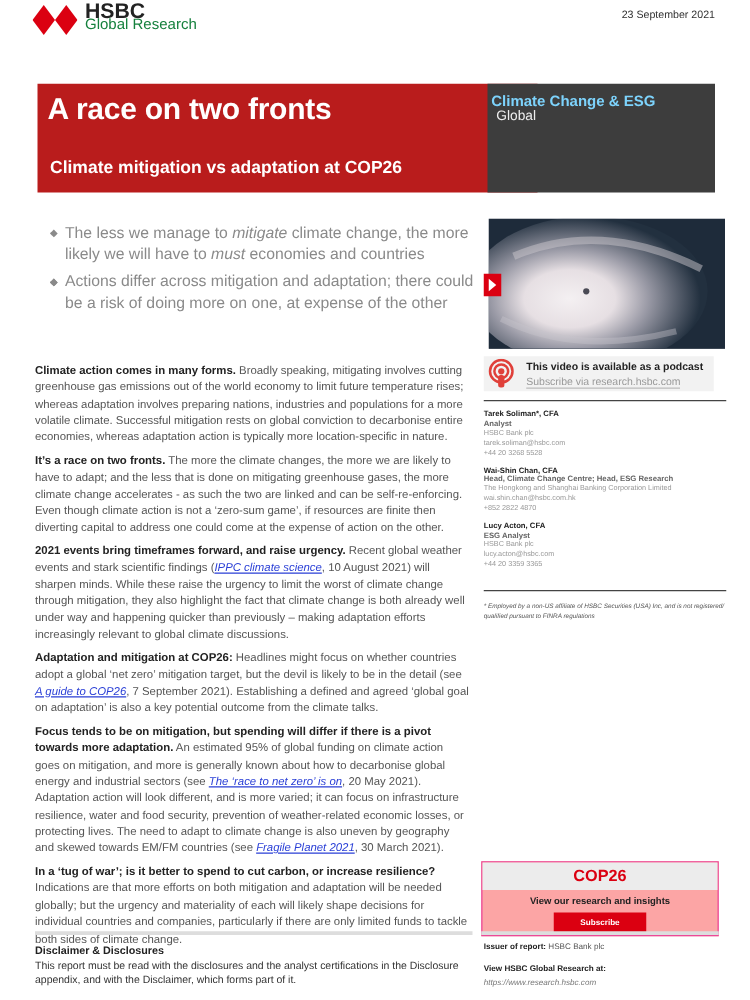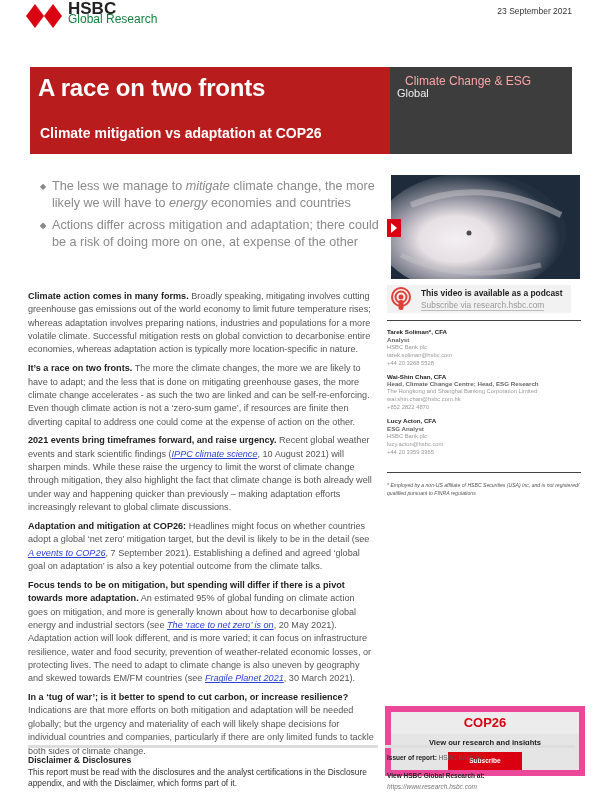--- a/index.html
+++ b/index.html
@@ -15,21 +15,21 @@
   .brand { left: 68px; top: 3px; line-height: 11px; }
   .brand .b1 { font-size: 17px; font-weight: bold; color: #222; display: block; }
   .brand .b2 { font-size: 12px; color: #15803d; display: block; }
   .date { right: 28px; top: 6px; font-size: 8.5px; color: #333; }
 
   
   .title-box { left: 30px; top: 67px; width: 356px; height: 87px; background: #b91c1c; padding-left: 44px; }
   .title-box h1 { position: absolute; left: 8px; top: 7px; margin: 0; color: #fff; font-size: 24px; font-weight: bold; letter-spacing: -0.2px; }
   .title-box .sub { position: absolute; left: 10px; top: 58px; color: #fff; font-size: 14px; font-weight: bold; }
   .sector-box { left: 390px; top: 67px; width: 182px; height: 87px; background: #3d3d3d; }
-  .sector-box .s1 { position: absolute; left: 15px; top: 7px; color: #fca5a5; font-size: 12px; font-weight: normal; }
+  .sector-box .s1 { position: absolute; left: 3px; top: 7px; color: #7dd3fc; font-size: 12px; font-weight: bold; }
   .sector-box .s2 { position: absolute; left: 7px; top: 20px; color: #eee; font-size: 11px; }
 
   
   .bullets { left: 40px; top: 178px; width: 340px; margin: 0; padding: 0; list-style: none; }
   .bullets li { position: relative; padding-left: 12px; color: #8a8a8a; font-size: 12.6px; line-height: 17px; margin-bottom: 5px; }
   .bullets li .dot { position: absolute; left: 0; top: 0; font-size: 8px; color: #8a8a8a; }
 
   
   .body { left: 28px; top: 290px; width: 348px; font-size: 9.1px; line-height: 13.35px; color: #555; }
   .body p { margin: 0 0 5.5px 0; }
@@ -48,21 +48,21 @@
   .hr-dark { left: 387px; width: 194px; height: 1px; background: #444; }
 
   
   .analysts { left: 387px; top: 328px; width: 200px; font-size: 5.8px; line-height: 7.9px; color: #999; }
   .analyst { margin-bottom: 5px; }
   .analyst .n { font-weight: bold; color: #222; font-size: 6.2px; }
   .analyst .r { font-weight: bold; color: #666; font-size: 6.2px; }
   .footnote { left: 387px; top: 481px; width: 195px; font-size: 5.1px; line-height: 8px; color: #555; font-style: italic; }
 
   
-  .promo { left: 385px; top: 706px; width: 188px; height: 58px; border: 6px solid #ec4899; background: #e5e5e5; }
+  .promo { left: 385px; top: 689px; width: 188px; height: 58px; border: 1px solid #ec4899; background: #fca5a5; }
   .promo .head { position: absolute; left: 0; top: 0; width: 100%; height: 22px; background: #ececec; }
   .promo .head span { display: block; text-align: center; color: #db0011; font-weight: bold; font-size: 13px; line-height: 22px; }
   .promo .sub { position: absolute; left: 0; top: 26px; width: 100%; text-align: center; font-size: 7.6px; font-weight: bold; color: #222; }
   .promo .btn { position: absolute; left: 57px; top: 40px; width: 74px; height: 18px; background: #db0011; color: #fff; font-size: 6.5px; font-weight: bold; text-align: center; line-height: 18px; }
   .hr-light { height: 3px; background: #ddd; }
 
   .issuer { left: 387px; top: 754px; font-size: 6.5px; color: #555; }
   .issuer b { color: #222; }
   .viewat { left: 387px; top: 772px; font-size: 6.5px; color: #222; font-weight: bold; }
   .url { left: 387px; top: 783px; font-size: 6.5px; color: #777; font-style: italic; }
@@ -90,35 +90,35 @@
   <h1>A race on two fronts</h1>
   <div class="sub">Climate mitigation vs adaptation at COP26</div>
 </div>
 <div class="abs sector-box">
   <div class="s1">Climate Change &amp; ESG</div>
   <div class="s2">Global</div>
 </div>
 
 <ul class="abs bullets">
   <li>
-    <span class="dot">◆</span><span>The less we manage to </span><em>mitigate</em><span> climate change, the more likely we will have to </span><em>energy</em><span> economies and countries</span>
+    <span class="dot">◆</span><span>The less we manage to </span><em>mitigate</em><span> climate change, the more likely we will have to </span><em>must</em><span> economies and countries</span>
   </li>
   <li>
     <span class="dot">◆</span>
   </li>
   <li>
     <span class="dot">◆</span><span>Actions differ across mitigation and adaptation; there could be a risk of doing more on one, at expense of the other</span>
   </li>
 </ul>
 
 <div class="abs body">
   <p><b>Climate action comes in many forms.</b><span> Broadly speaking, mitigating involves cutting greenhouse gas emissions out of the world economy to limit future temperature rises; whereas adaptation involves preparing nations, industries and populations for a more volatile climate. Successful mitigation rests on global conviction to decarbonise entire economies, whereas adaptation action is typically more location-specific in nature.</span></p>
   <p><b>It’s a race on two fronts.</b><span> The more the climate changes, the more we are likely to have to adapt; and the less that is done on mitigating greenhouse gases, the more climate change accelerates - as such the two are linked and can be self-re-enforcing. Even though climate action is not a ‘zero-sum game’, if resources are finite then diverting capital to address one could come at the expense of action on the other.</span></p>
   <p><b>2021 events bring timeframes forward, and raise urgency.</b><span> Recent global weather events and stark scientific findings (</span><a>IPPC climate science</a><span>, 10 August 2021) will sharpen minds. While these raise the urgency to limit the worst of climate change through mitigation, they also highlight the fact that climate change is both already well under way and happening quicker than previously – making adaptation efforts increasingly relevant to global climate discussions.</span></p>
-  <p><b>Adaptation and mitigation at COP26:</b><span> Headlines might focus on whether countries adopt a global ‘net zero’ mitigation target, but the devil is likely to be in the detail (see </span><a>A events to COP26</a><span>, 7 September 2021). Establishing a defined and agreed ‘global goal on adaptation’ is also a key potential outcome from the climate talks.</span></p>
+  <p><b>Adaptation and mitigation at COP26:</b><span> Headlines might focus on whether countries adopt a global ‘net zero’ mitigation target, but the devil is likely to be in the detail (see </span><a>A guide to COP26</a><span>, 7 September 2021). Establishing a defined and agreed ‘global goal on adaptation’ is also a key potential outcome from the climate talks.</span></p>
   <p><b>Focus tends to be on mitigation, but spending will differ if there is a pivot towards more adaptation.</b><span> An estimated 95% of global funding on climate action goes on mitigation, and more is generally known about how to decarbonise global energy and industrial sectors (see </span><a>The ‘race to net zero’ is on</a><span>, 20 May 2021). Adaptation action will look different, and is more varied; it can focus on infrastructure resilience, water and food security, prevention of weather-related economic losses, or protecting lives. The need to adapt to climate change is also uneven by geography and skewed towards EM/FM countries (see </span><a>Fragile Planet 2021</a><span>, 30 March 2021).</span></p>
   <p><b style="display:block">In a ‘tug of war’; is it better to spend to cut carbon, or increase resilience?</b><span>Indications are that more efforts on both mitigation and adaptation will be needed globally; but the urgency and materiality of each will likely shape decisions for individual countries and companies, particularly if there are only limited funds to tackle both sides of climate change.</span></p>
 </div>
 
 <div class="abs video">
   <svg width="189" height="104" viewBox="0 0 189 104">
     <defs>
       <radialGradient id="hg" cx="0.42" cy="0.55" r="0.55">
         <stop offset="0" stop-color="#f4f0f2"></stop>
         <stop offset="0.35" stop-color="#e6dfe3"></stop>

